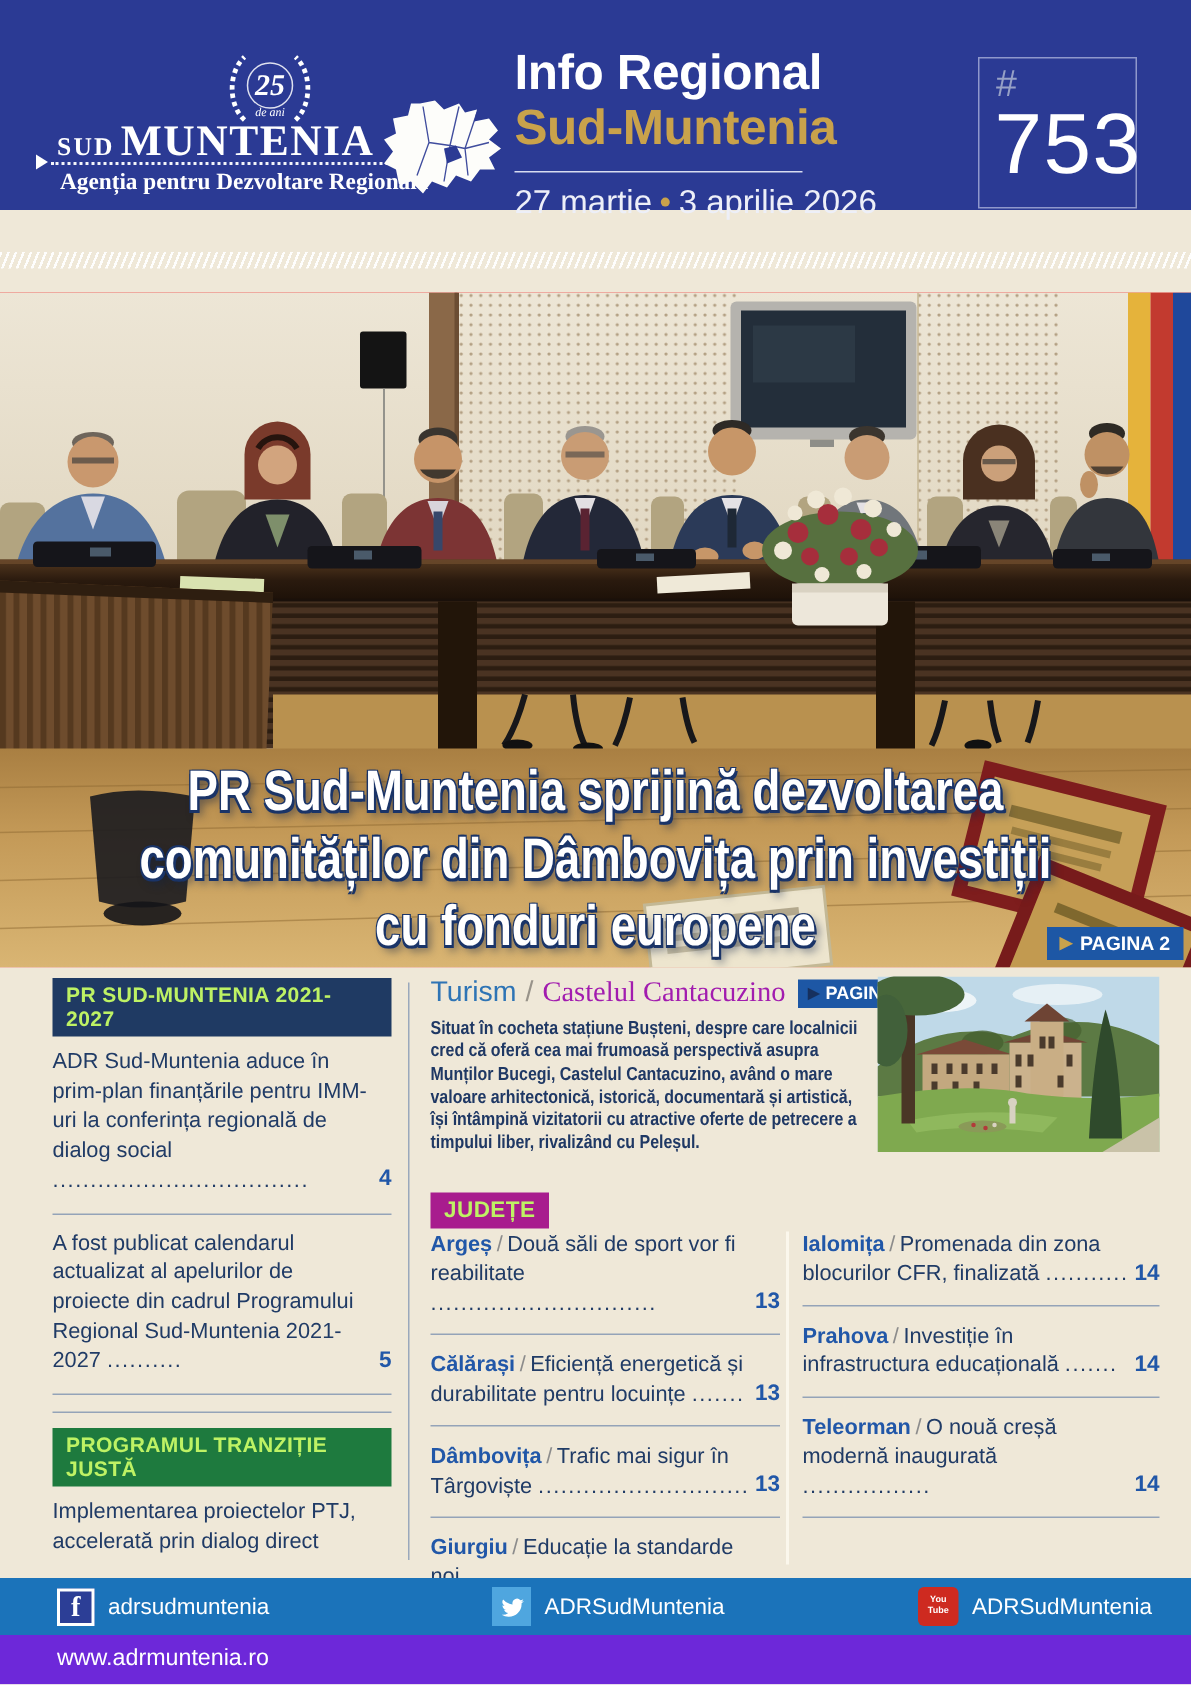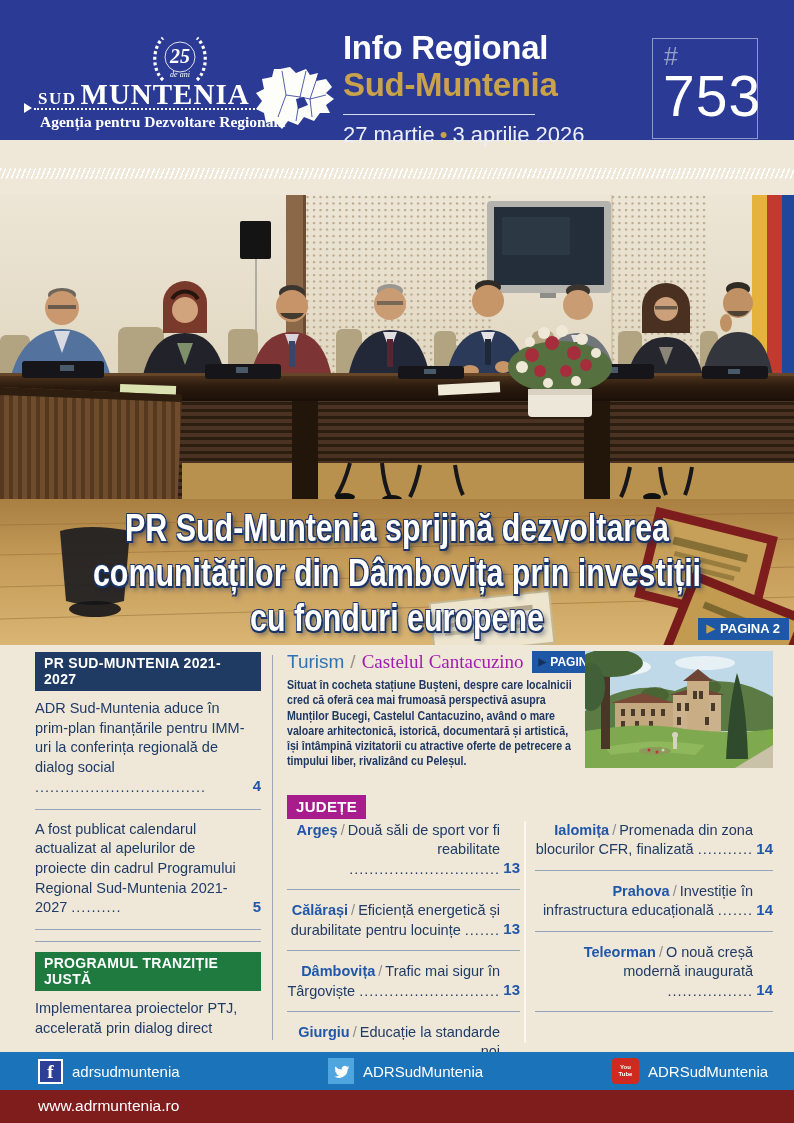--- a/index.html
+++ b/index.html
@@ -36,64 +36,64 @@
   .headline{position:absolute;left:50%;top:311px;width:980px;transform:translateX(-50%) scaleX(.8);
             text-align:center;color:#fff;font-weight:bold;font-size:38px;line-height:1.18;
             text-shadow:2px 2px 0 #1A3468,-1px -1px 0 #1A3468,1px -1px 0 #1A3468,-1px 2px 0 #1A3468,
                         4px 4px 6px rgba(14,32,70,.55);}
   .cover-badge{position:absolute;right:5px;bottom:5px;background:#1D57A5;color:#fff;font-weight:bold;
                font-size:13px;padding:3px 9px 4px;display:flex;align-items:center;gap:5px;cursor:pointer;}
   .cover-badge .arr{color:#C9A24B;font-size:11px;}
 
   
   .content{position:absolute;top:645px;left:0;width:794px;height:407px;background:#EFE8D8;}
-  .sec-box{display:inline-block;color:#ffffff;font-weight:bold;font-size:14px;padding:3px 9px 4px;letter-spacing:.3px;}
+  .sec-box{display:inline-block;color:#bef264;font-weight:bold;font-size:14px;padding:3px 9px 4px;letter-spacing:.3px;}
   .navybox{background:#1F3A63;}
   .greenbox{background:#1E7A3E;}
   .magentabox{background:#A81C8E;font-size:15px;}
   .toc-col{position:absolute;left:35px;top:7px;width:226px;}
   .toc-entry{position:relative;margin:8px 0 0;padding:0 16px 0 0;font-size:14.5px;line-height:1.36;color:#203B66;}
   .dots{letter-spacing:1px;word-break:break-all;color:#203B66;}
   .pagenum{position:absolute;right:0;bottom:1px;color:#2157A8;font-weight:bold;font-size:15px;}
   .toc-sep{border:none;border-top:1px solid #94A3B8;margin:11px 0 10px;}
   .divider-v{position:absolute;left:272px;top:10px;width:1px;height:385px;background:#9AA8BC;}
 
   .tourism{position:absolute;left:287px;top:6px;width:298px;}
-  .tour-head{display:flex;font-size:19px;white-space:nowrap;}
+  .tour-head{display:flex;align-items:center;font-size:19px;white-space:nowrap;}
   .tour-cat{color:#2E74B5;}
   .tour-slash{color:#98938A;margin:0 6px;}
   .tour-title{color:#a21caf;font-family:Liberation Serif, serif;}
   .tour-badge{background:#1D57A5;color:#fff;font-weight:bold;font-size:12px;padding:2px 7px 3px;
               display:flex;align-items:center;gap:4px;margin-left:8px;cursor:pointer;}
   .tour-badge .arr{color:#16305E;font-size:10px;}
   .tour-body{margin-top:5px;width:344px;transform:scaleX(.85);transform-origin:left top;
              font-size:12.5px;font-weight:bold;line-height:1.22;color:#1F3864;}
   .castle{position:absolute;left:585px;top:6px;width:188px;height:117px;}
 
   .judete{position:absolute;left:287px;top:150px;}
   .county-col{position:absolute;top:176px;width:233px;}
   .ccl{left:287px;} .ccr{left:535px;width:238px;}
-  .county{position:relative;margin:0;padding:0 20px 0 0;font-size:14.5px;line-height:1.34;color:#203B66;text-align:right;}
+  .county{position:relative;margin:0;padding:0 20px 0 0;font-size:14.5px;line-height:1.34;color:#203B66;}
   .cname{color:#2157A8;font-weight:bold;}
   .cslash{color:#8C8C8C;margin:0 3px;}
   .c-sep{border:none;border-top:1px solid #94A3B8;margin:10px 0 11px;}
   .county-div{position:absolute;left:524px;top:176px;width:2px;height:222px;background:#FBF7EC;}
 
   
   .social{position:absolute;top:1052px;left:0;width:794px;height:38px;background:#1B73BA;}
   .social-item{position:absolute;top:0;height:38px;display:flex;align-items:center;gap:9px;
                color:#fff;font-size:15px;cursor:pointer;}
   .s-fb{left:38px;} .s-tw{left:328px;} .s-yt{left:612px;}
   .fb-ic{width:25px;height:25px;background:#2C3E96;border:2px solid #fff;box-sizing:border-box;
          display:flex;align-items:flex-end;justify-content:center;color:#fff;
          font-family:"Liberation Serif",serif;font-weight:bold;font-size:19px;line-height:.95;overflow:hidden;}
   .tw-ic{width:26px;height:26px;background:#4FA6DF;display:flex;align-items:center;justify-content:center;}
   .yt-ic{width:27px;height:26px;background:#CE2A20;border-radius:4px;display:flex;flex-direction:column;
          align-items:center;justify-content:center;color:#fff;font-weight:bold;font-size:6px;line-height:1.1;}
-  .bottom{position:absolute;top:1090px;left:0;width:794px;height:33px;background:#7f1d1d;color:#fff;}
+  .bottom{position:absolute;top:1090px;left:0;width:794px;height:33px;background:#6d28d9;color:#fff;}
   .bottom-left{position:absolute;left:38px;top:7px;font-size:15.5px;cursor:pointer;}
   .bottom-right{position:absolute;right:37px;top:7px;font-size:15.5px;cursor:pointer;margin-top:37px;}
 </style>
 </head>
 <body>
 
 <div class="page">
 
   <div class="hd">
     <svg class="laurel" width="64" height="58" viewBox="0 0 64 58">

